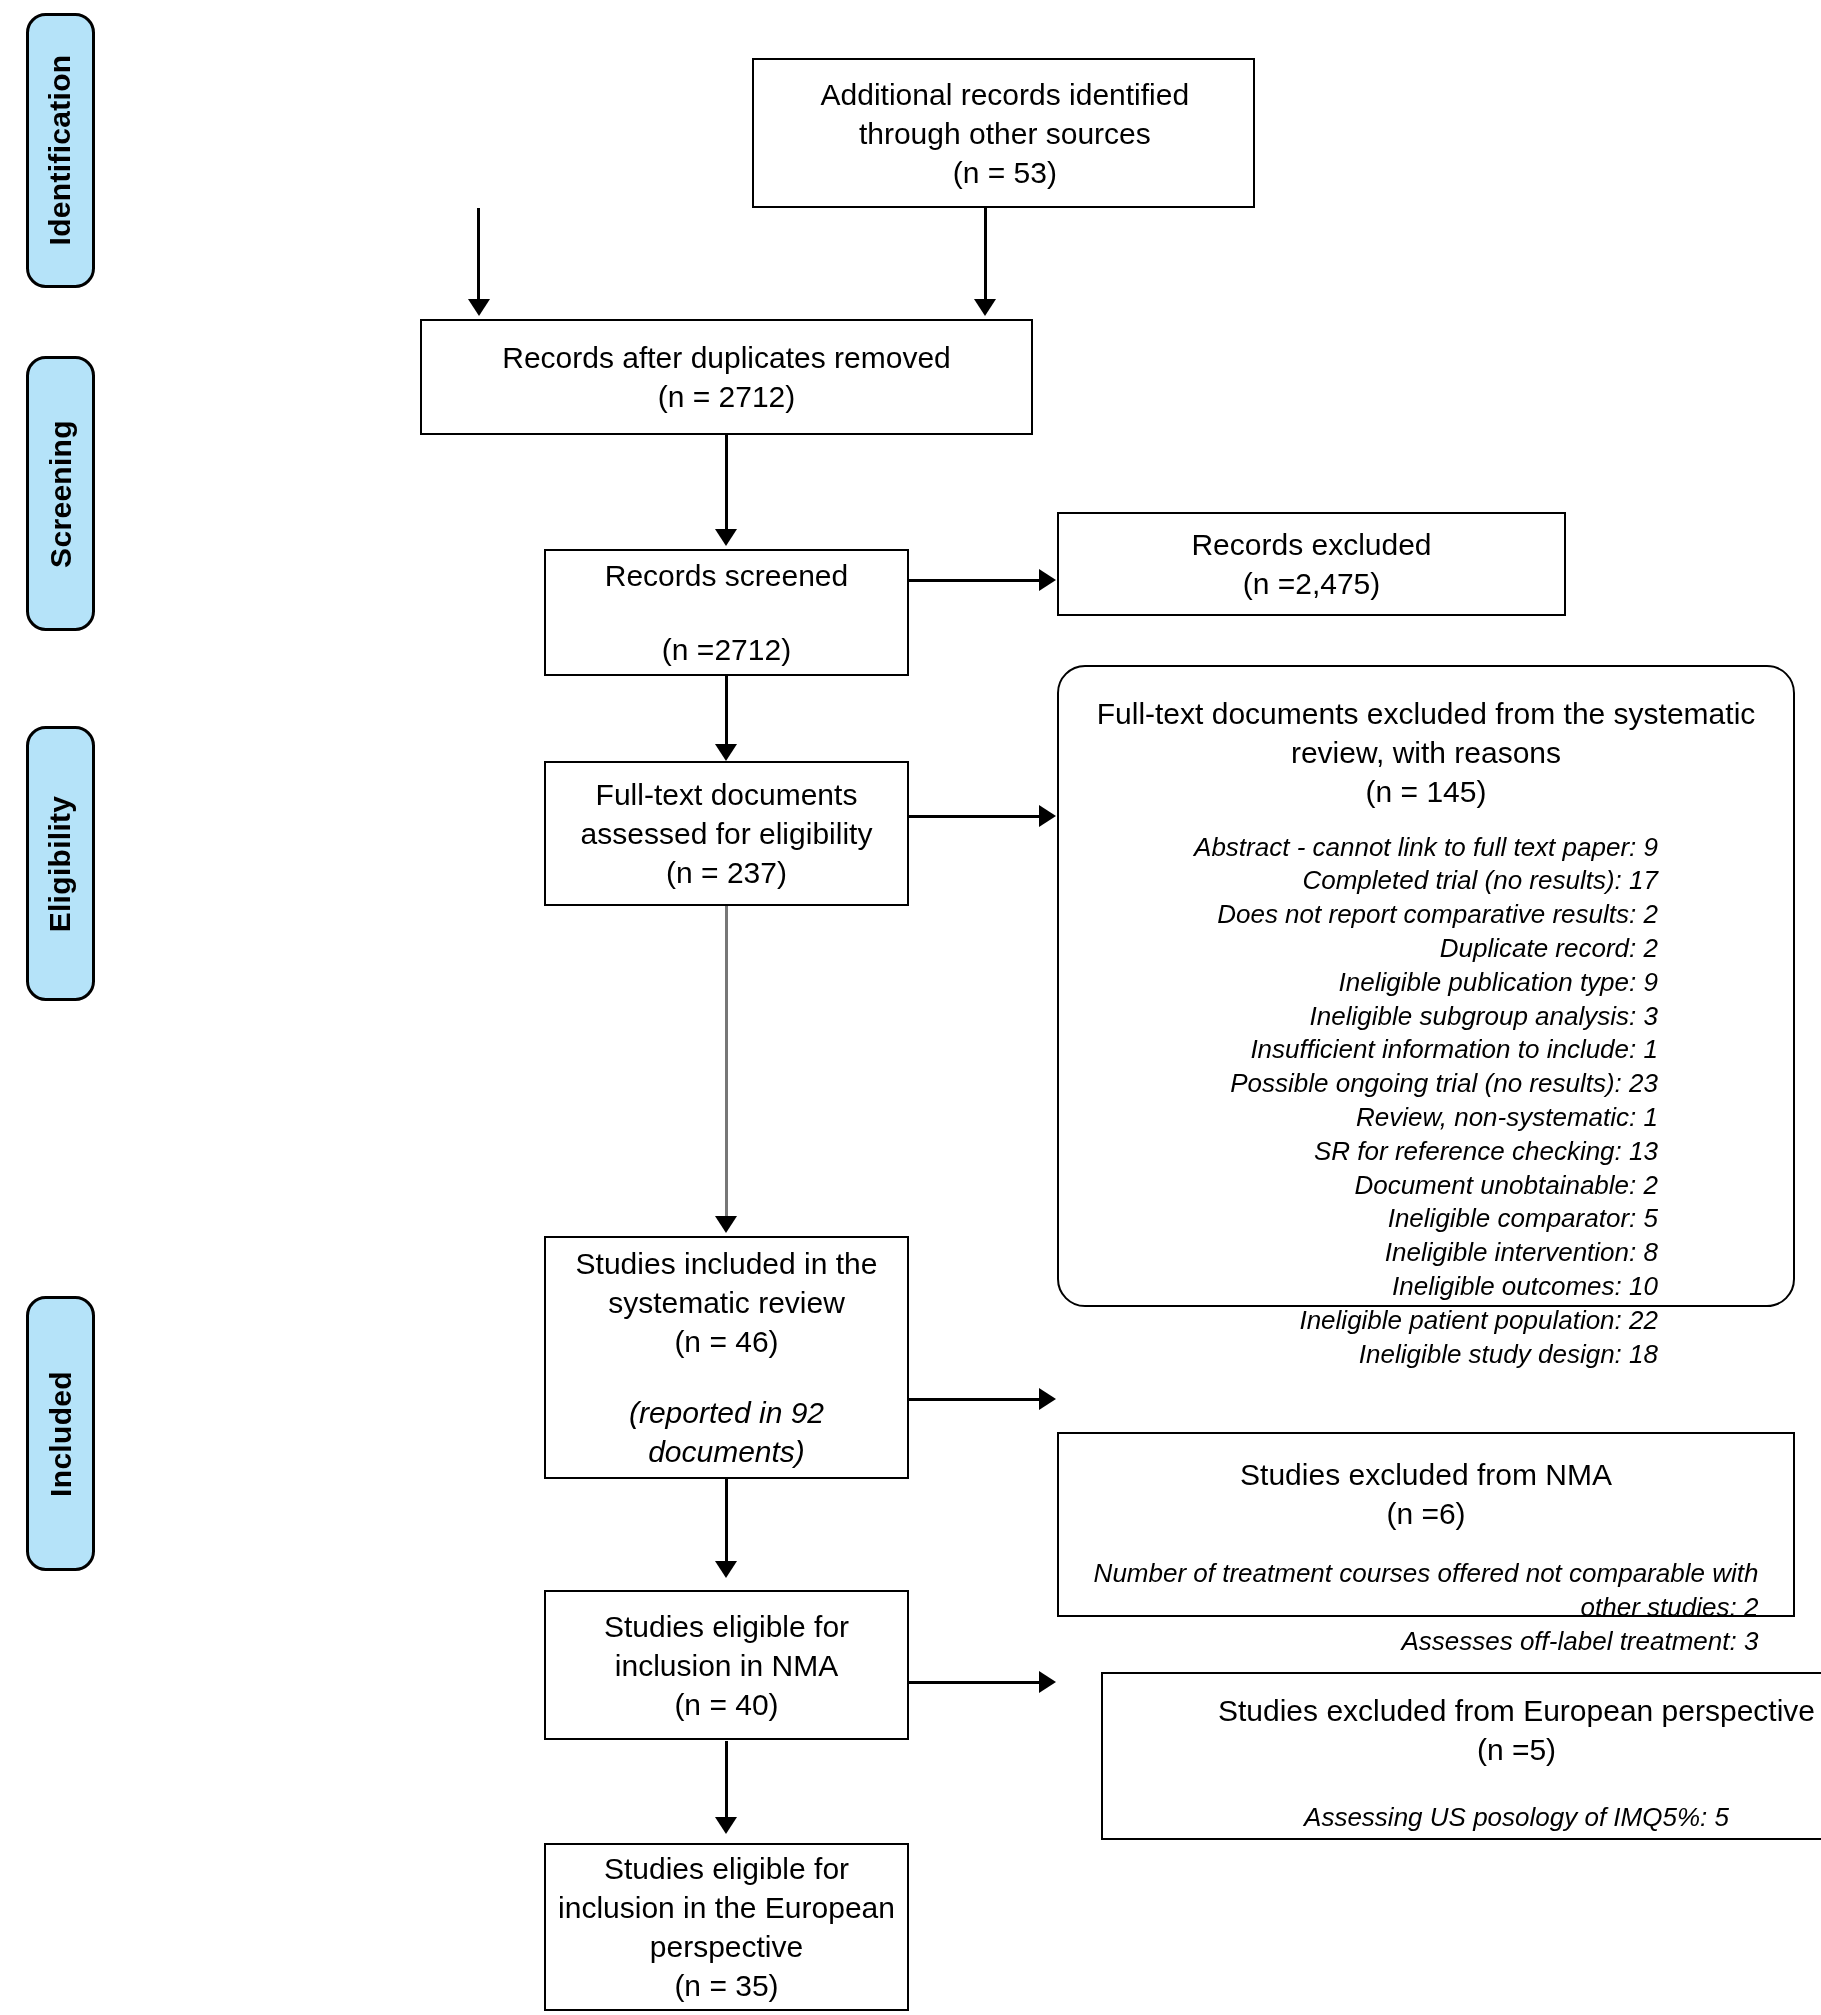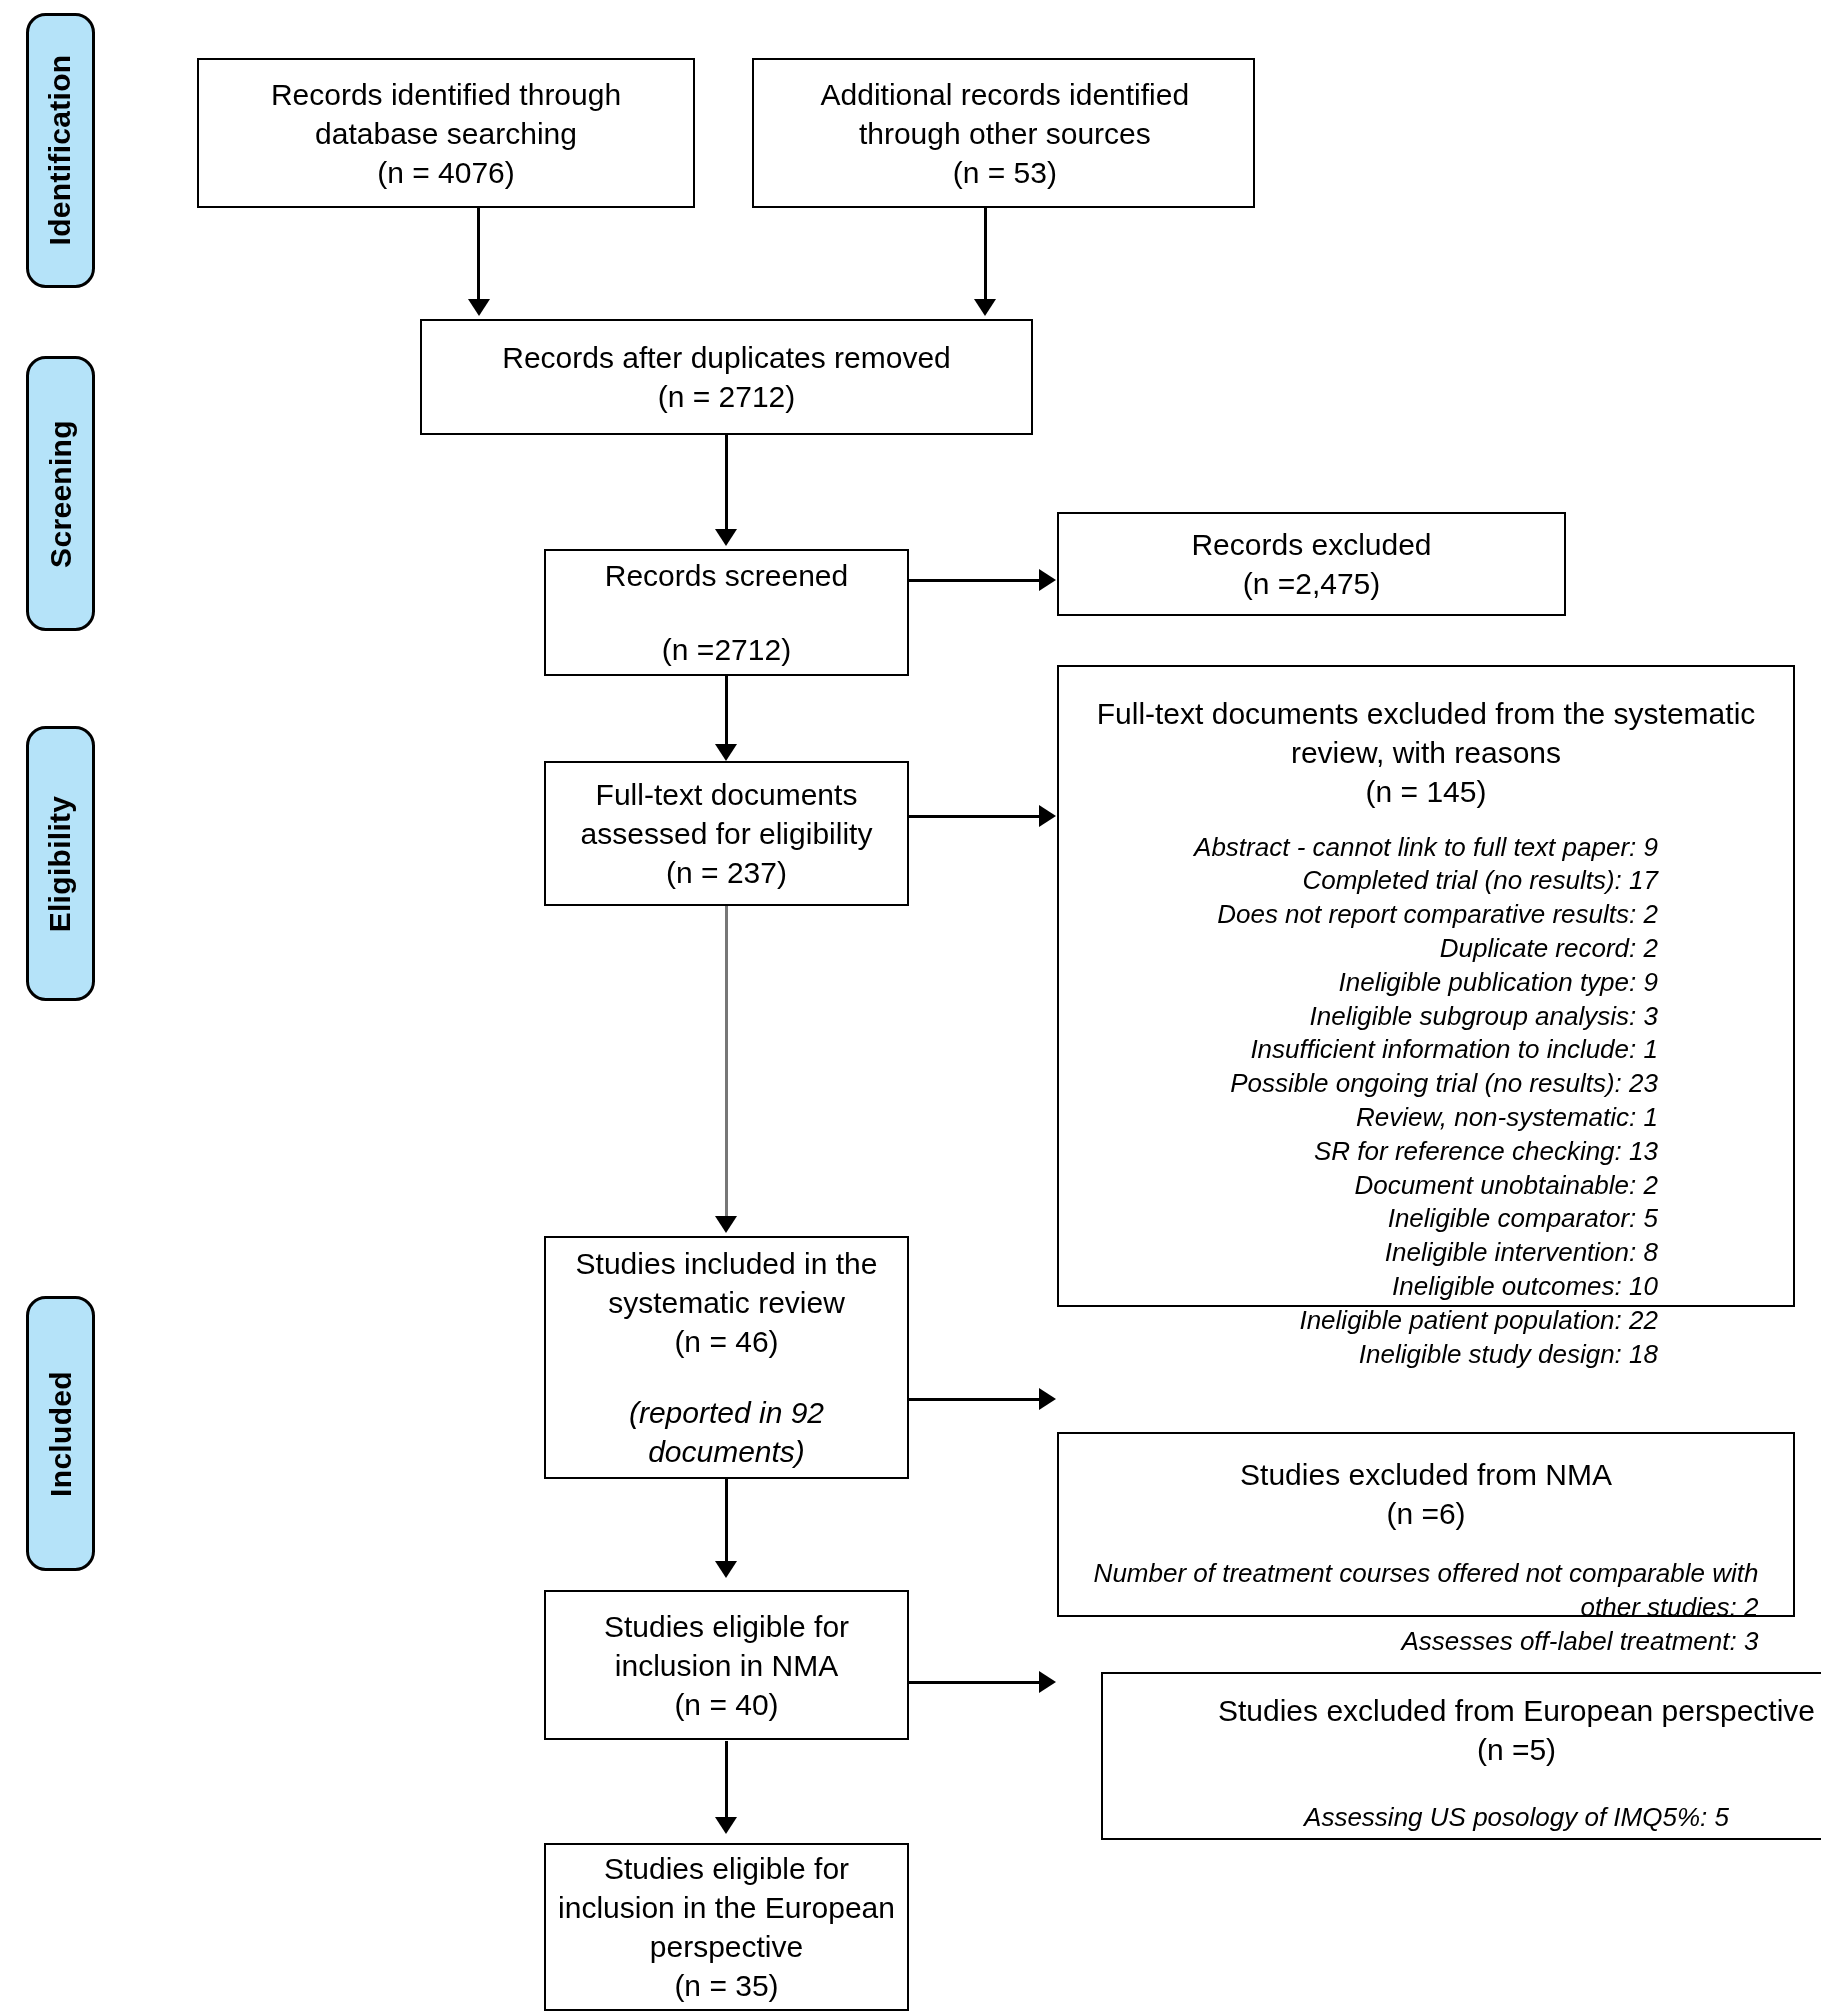--- a/index.html
+++ b/index.html
@@ -110,25 +110,20 @@
   </div>
 
   <div class="stage-pill" style="left:26px; top:726px; width:69px; height:275px;">
     <span class="stage-label">Eligibility</span>
   </div>
 
   <div class="stage-pill" style="left:26px; top:1296px; width:69px; height:275px;">
     <span class="stage-label">Included</span>
   </div>
 
-  <div class="flow-box" style="left:197px; top:58px; width:498px; height:150px;">
-    <span class="line">Records identified through</span>
-    <span class="line">database searching</span>
-    <span class="line">(n = 4076)</span>
-  </div>
 
   <div class="flow-box" style="left:752px; top:58px; width:503px; height:150px;padding-left:12px;">
     <span class="line">Additional records identified</span>
     <span class="line">through other sources</span>
     <span class="line">(n = 53)</span>
   </div>
 
   <div class="vline" style="left:477px; top:208px; height:95px;"></div>
   <div class="arrow-down" style="left:468px; top:299px;"></div>
 
@@ -161,21 +156,21 @@
 
   <div class="flow-box" style="left:544px; top:761px; width:365px; height:145px;">
     <span class="line">Full-text documents</span>
     <span class="line">assessed for eligibility</span>
     <span class="line">(n = 237)</span>
   </div>
 
   <div class="hline" style="left:909px; top:815px; width:133px;"></div>
   <div class="arrow-right" style="left:1039px; top:805px;"></div>
 
-  <div class="flow-box" style="left:1057px; top:665px; width:738px; height:642px; justify-content:flex-start; padding-top:27px;">
+  <div class="flow-box" style="left:1057px; top:665px; width:738px; height:642px; justify-content:flex-start; padding-top:27px;border-radius:28px;">
     <span class="line wrap">Full-text documents excluded from the systematic</span>
     <span class="line">review,  with reasons</span>
     <span class="line">(n = 145)</span>
     <div class="reason-list">
       <span class="reason">Abstract -  cannot link to full text paper: 9</span>
       <span class="reason">Completed trial (no results): 17</span>
       <span class="reason">Does not report comparative results: 2</span>
       <span class="reason">Duplicate record: 2</span>
       <span class="reason">Ineligible publication type: 9</span>
       <span class="reason">Ineligible subgroup analysis: 3</span>

